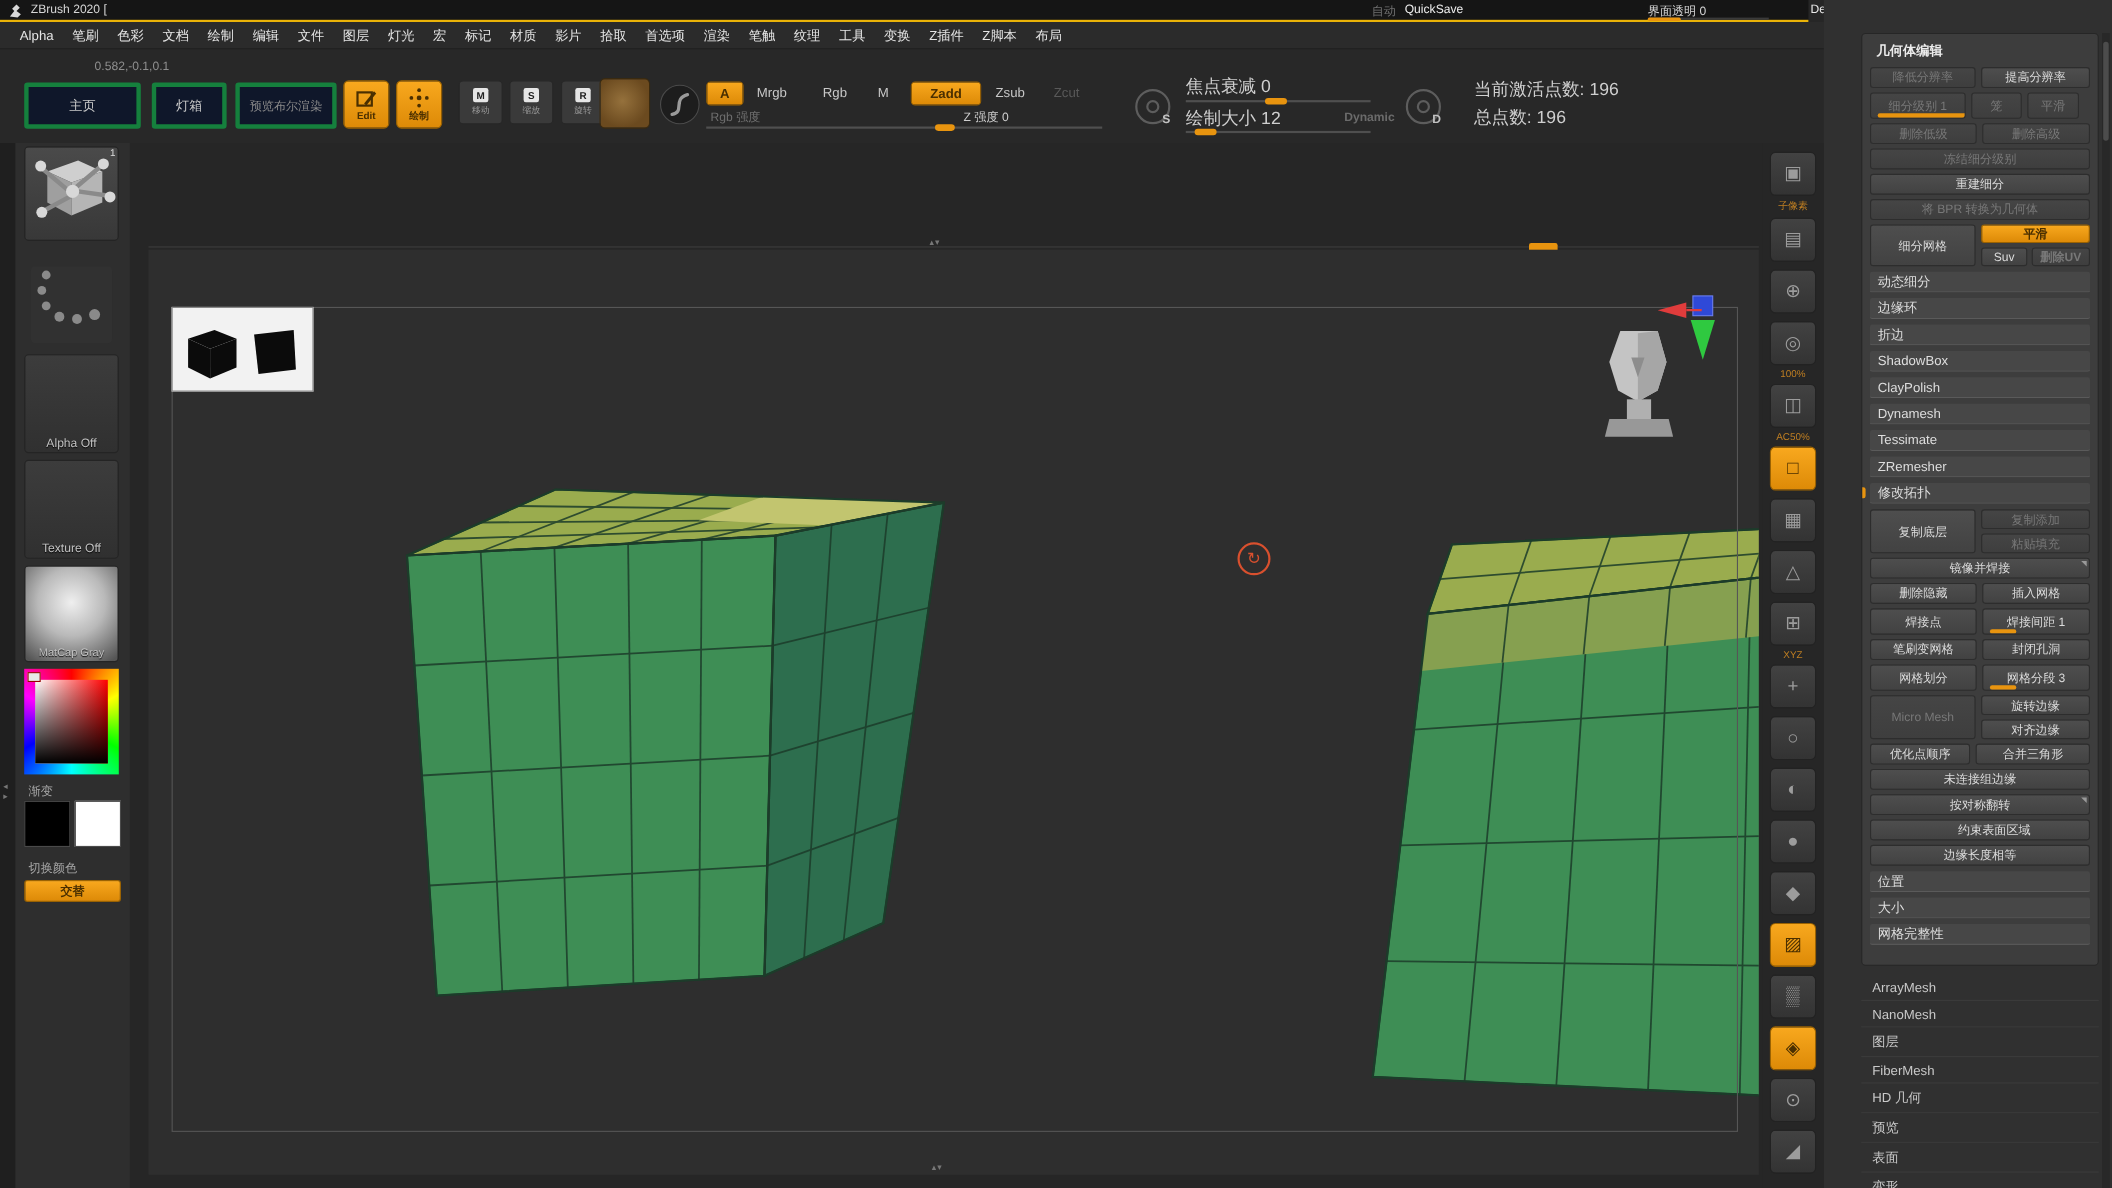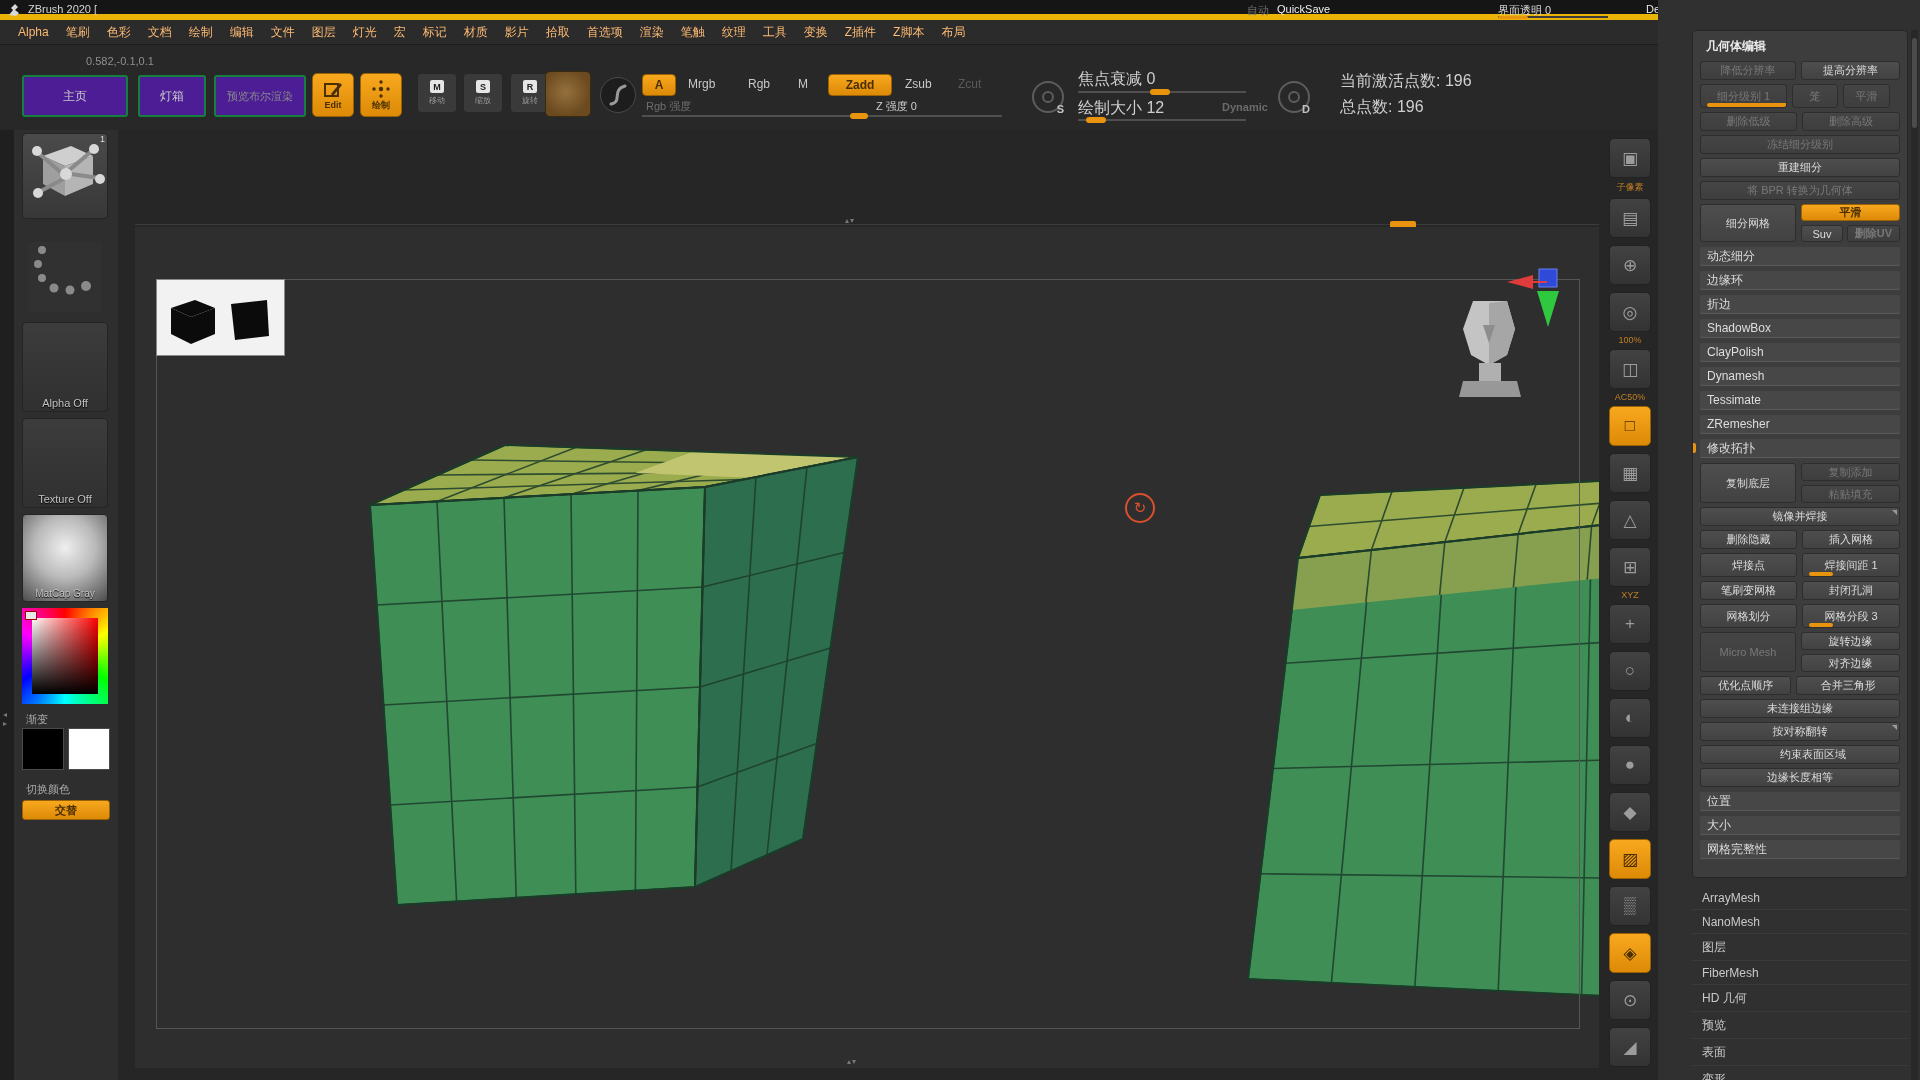--- a/index.html
+++ b/index.html
@@ -3,33 +3,33 @@
 <meta charset="utf-8">
 <style>
   * { margin:0; padding:0; box-sizing:border-box; }
   html,body { background:#111; }
   #root {
     position:relative; width:1920px; height:1080px; overflow:hidden;
     background:#262626; font-family:"Liberation Sans","DejaVu Sans",sans-serif;
     color:#ccc; -webkit-font-smoothing:antialiased;
   }
   
-  #titlebar { position:absolute; left:0; top:0; width:1920px; height:20px; background:#151515; border-bottom:6px solid #eab308; }
+  #titlebar { position:absolute; left:0; top:0; width:1644px; height:20px; background:#151515; border-bottom:2px solid #eab308; }
   #titlebar .t { position:absolute; top:3px; font-size:11px; color:#d6d6d6; white-space:nowrap; }
   .dimtxt { color:#6f6f6f !important; }
   #transp-slider { position:absolute; left:1498px; top:16px; width:30px; height:3px; background:#e8940f; border-radius:2px; }
   #transp-track { position:absolute; left:1498px; top:16px; width:110px; height:2px; background:#3a3a3a; }
   .winglyph { position:absolute; top:2px; font-size:12px; color:#bdbdbd; }
   
   #menubar { position:absolute; left:0; top:20px; width:1920px; height:25px; background:#2b2b2b; border-bottom:1px solid #1c1c1c; display:flex; align-items:center; padding-left:18px; gap:17px; }
-  .menu-item { font-size:12px; color:#fdba74; cursor:default; white-space:nowrap; }
+  .menu-item { font-size:12px; color:#e5e5e5; cursor:default; white-space:nowrap; }
   
   #shelf { position:absolute; left:0; top:45px; width:1920px; height:85px; background:#282828; }
   #coords { position:absolute; left:86px; top:10px; font-size:11px; color:#8f8f8f; }
-  .shelf-btn { position:absolute; background:#4c1d95; border:2px solid #15803d; border-radius:3px; color:#c9c9c9; font-size:12px; display:flex; align-items:center; justify-content:center;text-align:right; }
+  .shelf-btn { position:absolute; background:#0f172a; border:4px solid #15803d; border-radius:3px; color:#c9c9c9; font-size:12px; display:flex; align-items:center; justify-content:center;text-align:right; }
   .orange-btn { position:absolute; background:linear-gradient(#f8a81e,#dd8a07); border:1px solid #9a6202; border-radius:5px; color:#4a2f00; display:flex; flex-direction:column; align-items:center; justify-content:center; font-size:9px; font-weight:bold; }
   .msr-btn { position:absolute; width:40px; height:40px; background:#3a3a3a; border:1px solid #272727; border-radius:4px; display:flex; flex-direction:column; align-items:center; justify-content:center; }
   .msr-badge { width:14px; height:13px; background:#e6e6e6; color:#222; font-size:9px; font-weight:bold; border-radius:2px; display:flex; align-items:center; justify-content:center; }
   .msr-label { font-size:8px; color:#9a9a9a; margin-top:2px; }
   .chan { position:absolute; top:32px; font-size:12px; color:#c8c8c8; }
   .pill { border-radius:4px; display:flex; align-items:center; justify-content:center; }
   .slider-line { position:absolute; height:2px; background:#4f4f4f; }
   .slider-handle { position:absolute; height:6px; border-radius:3px; background:#e8940f; }
   .shelf-label { position:absolute; font-size:16px; color:#cfcfcf; white-space:nowrap; }
   .ring-icon { position:absolute; width:32px; height:32px; border:2px solid #5d5d5d; border-radius:50%; }

